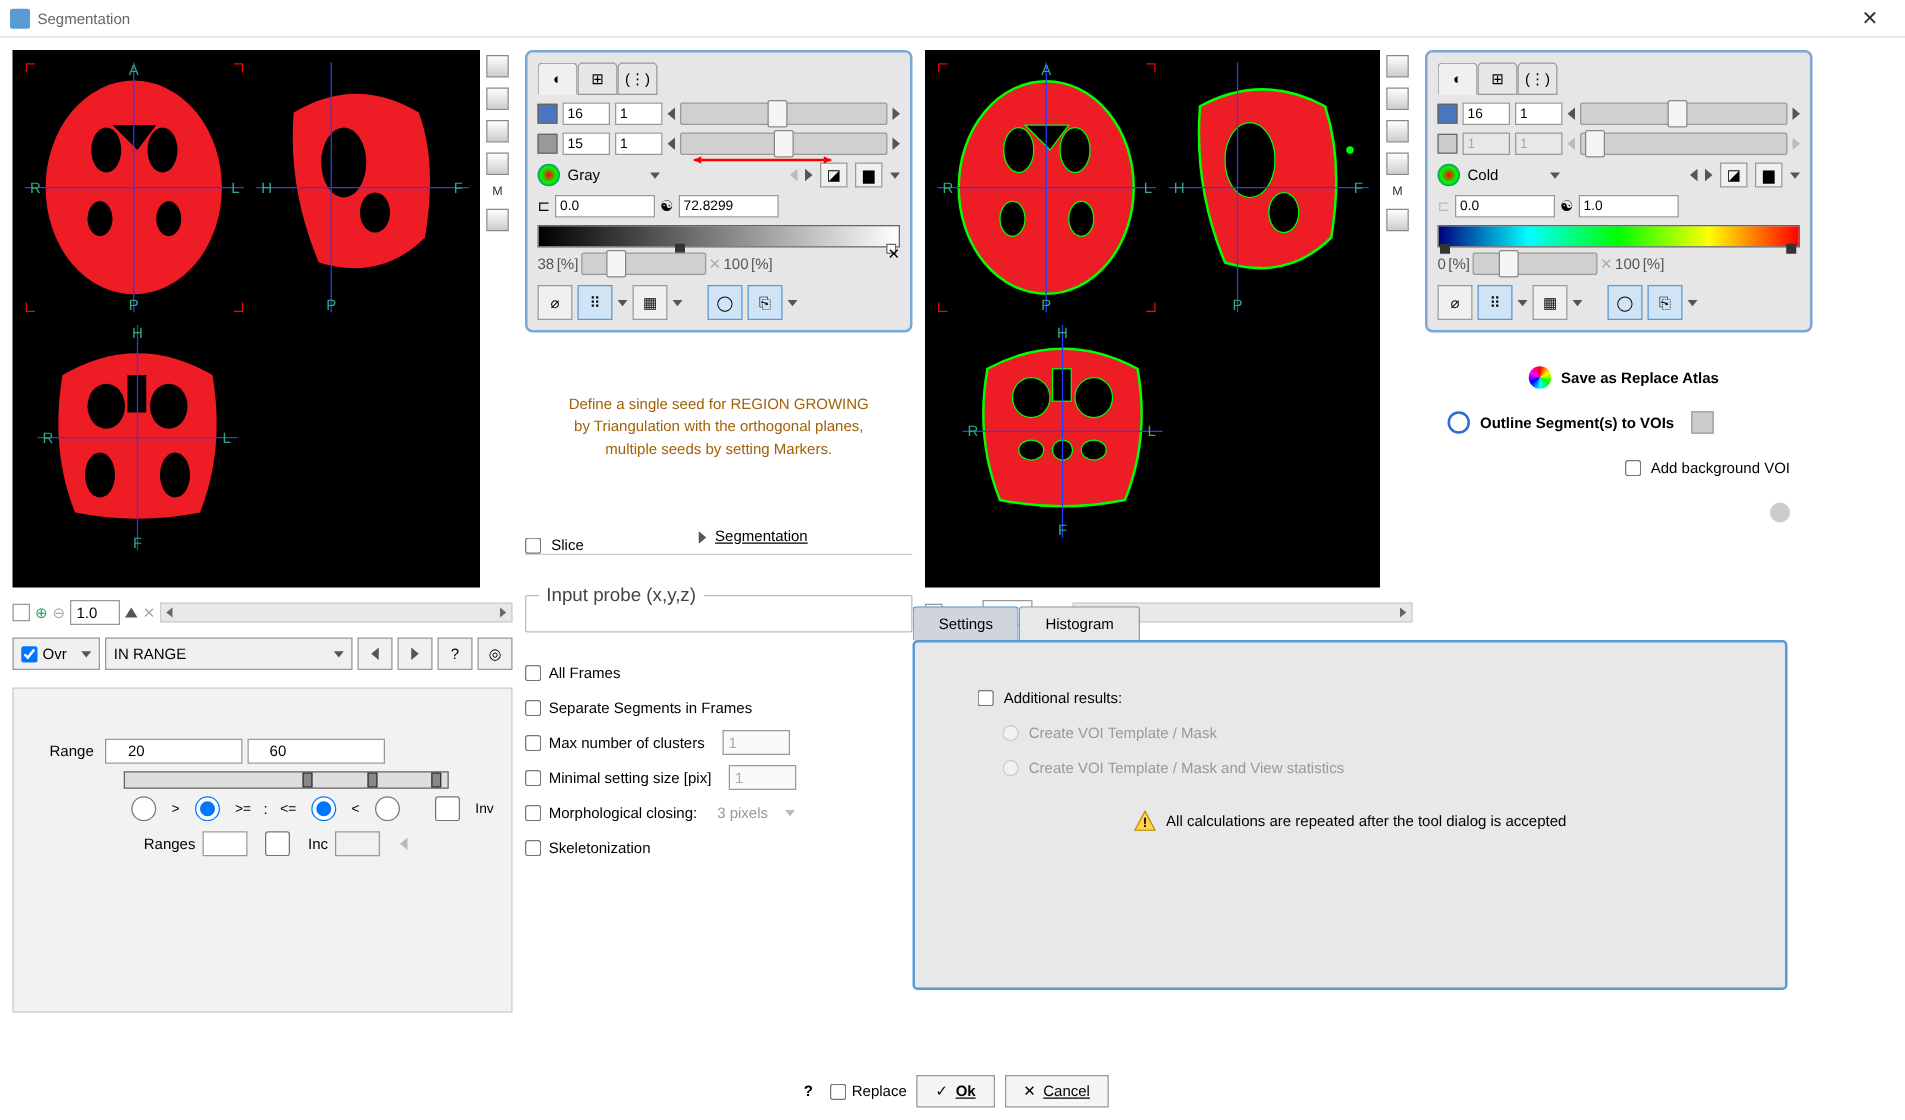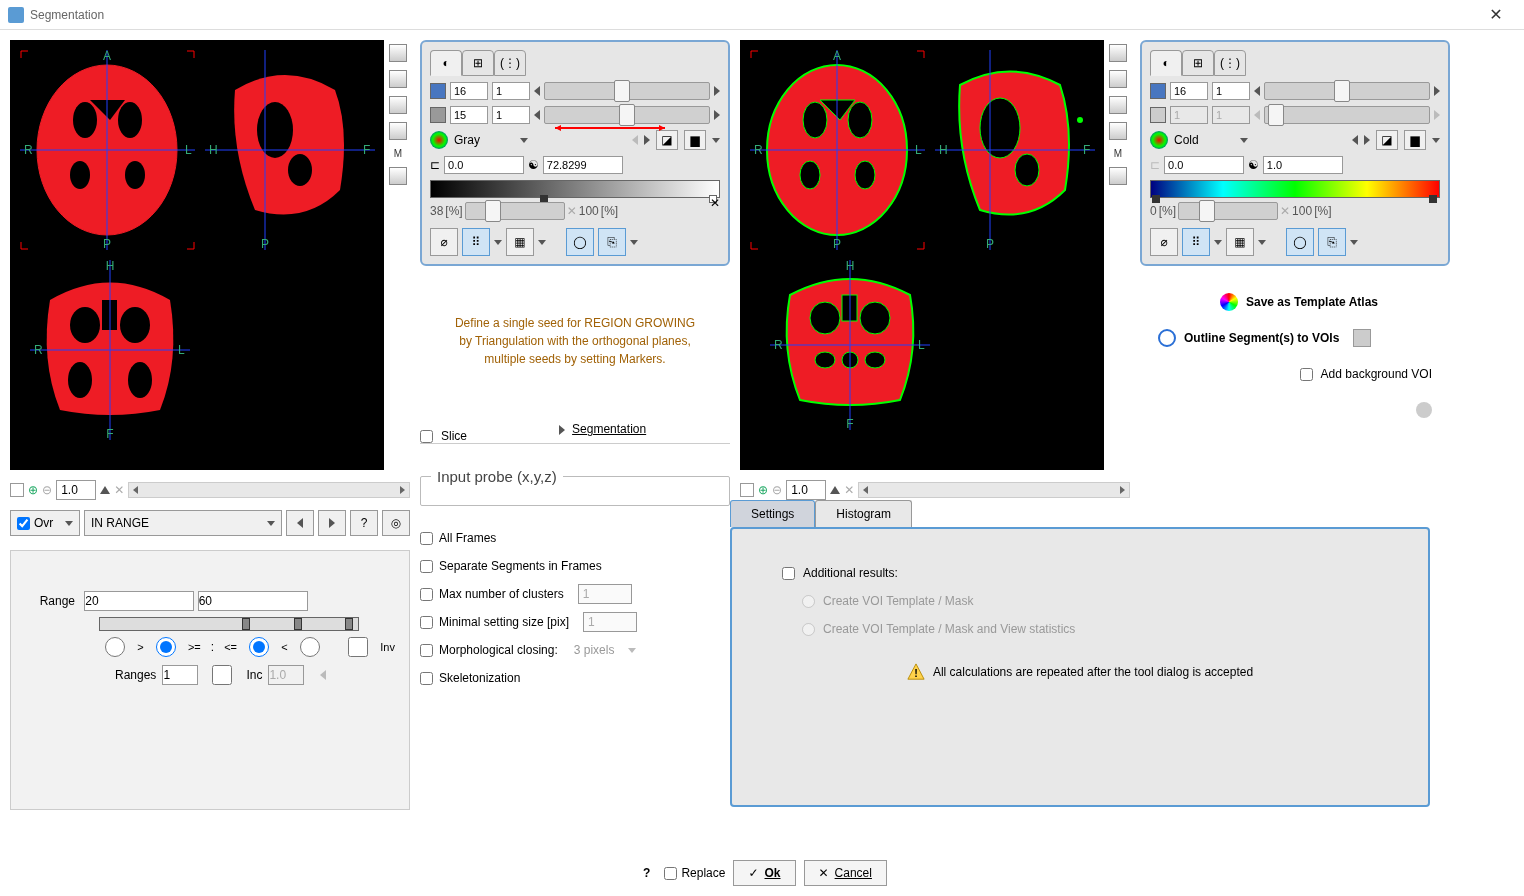--- a/index.html
+++ b/index.html
@@ -69,21 +69,21 @@
 
 .ovr-row { display: flex; gap: 4px; align-items: stretch; }
 .ovr-row .cell { border: 1px solid #999; background: #f0f0f0; height: 26px; display: flex; align-items: center; padding: 0 6px; cursor: pointer; }
 .ovr-row .cell input[type=checkbox]{ margin-right: 4px; }
 .ovr-row .cell.inrange { flex: 1; }
 .ovr-row .cell.sq { width: 28px; justify-content: center; padding: 0; }
 .tri-d { width: 0; height: 0; border-left: 4px solid transparent; border-right: 4px solid transparent; border-top: 5px solid #555; }
 
 .range-panel { border: 1px solid #ccc; background: #f2f2f2; padding: 40px 14px 14px; margin-top: 6px; min-height: 260px; }
 .range-panel .lbl { display: inline-block; width: 50px; text-align: right; margin-right: 6px; }
-.range-panel input { width: 110px; height: 20px; border: 1px solid #999; padding: 0 0; }
+.range-panel input { width: 110px; height: 20px; border: 1px solid #999; padding: 0 17px; }
 .range-bar { width: 260px; height: 14px; border: 1px solid #666; margin: 6px 0 6px 74px; background: #ddd; position: relative; }
 .range-bar .mk { position: absolute; top: 0; width: 8px; height: 12px; background: #888; border: 1px solid #333; }
 .radios { display: flex; align-items: center; gap: 6px; margin-left: 74px; }
 .radios label { font-size: 11px; }
 .ranges-row { display: flex; align-items: center; gap: 6px; margin-top: 8px; margin-left: 90px; }
 .ranges-row input { width: 36px; }
 
 
 .slice-row { display: flex; align-items: flex-end; gap: 8px; border-bottom: 1px solid #ccc; height: 28px; }
 .seg-tab { flex: 1; text-align: center; font-size: 13px; height: 28px; line-height: 28px; }
@@ -530,40 +530,40 @@
         <span style="width:12px;"></span>
         <div class="toolbtn sel">◯</div>
         <div class="toolbtn sel">⎘</div>
         <div class="tri-d" style="align-self:center;"></div>
       </div>
     </div>
 
     <div class="extra">
       <div class="row" style="justify-content:center;">
         <div class="ico" style="background:conic-gradient(#f00,#ff0,#0f0,#0ff,#00f,#f0f,#f00);"></div>
-        <b>Save as Template Atlas</b>
+        <b>Save as Replace Atlas</b>
       </div>
       <div class="row">
         <div class="ico" style="border:2px solid #2a6fd6;background:transparent;"></div>
         <b>Outline Segment(s) to VOIs</b>
         <div style="width:18px;height:18px;background:#ccc;border:1px solid #999;margin-left:6px;"></div>
       </div>
       <div class="row right">
         <input type="checkbox" style="">
         <span>Add background VOI</span>
       </div>
       <div class="row right">
         <div style="width:16px;height:16px;background:#ccc;border-radius:50%;"></div>
       </div>
     </div>
   </div>
 
 </div>
 
-<div style="position:absolute; left:730px; top:500px; width:700px;">
+<div style="position:absolute; left:730px; top:485px; width:700px;">
   <div class="tabstrip">
     <div class="tab active">Settings</div>
     <div class="tab">Histogram</div>
   </div>
   <div class="tabbody">
     <div class="item">
       <input type="checkbox" style="">
       <span>Additional results:</span>
     </div>
     <div class="item indent">

